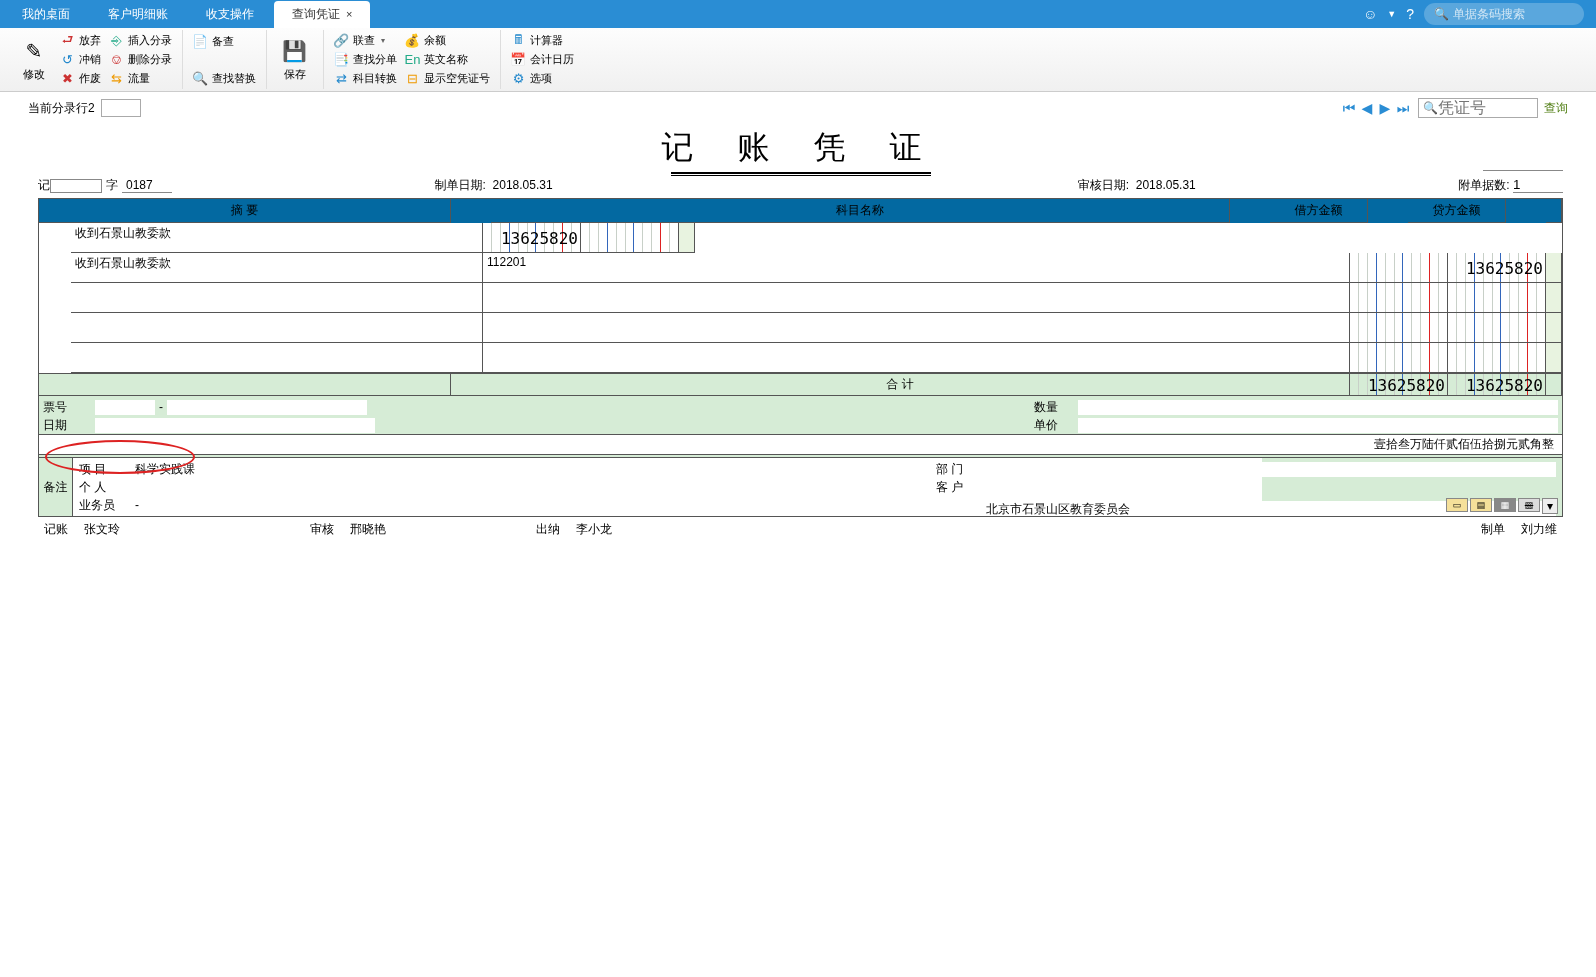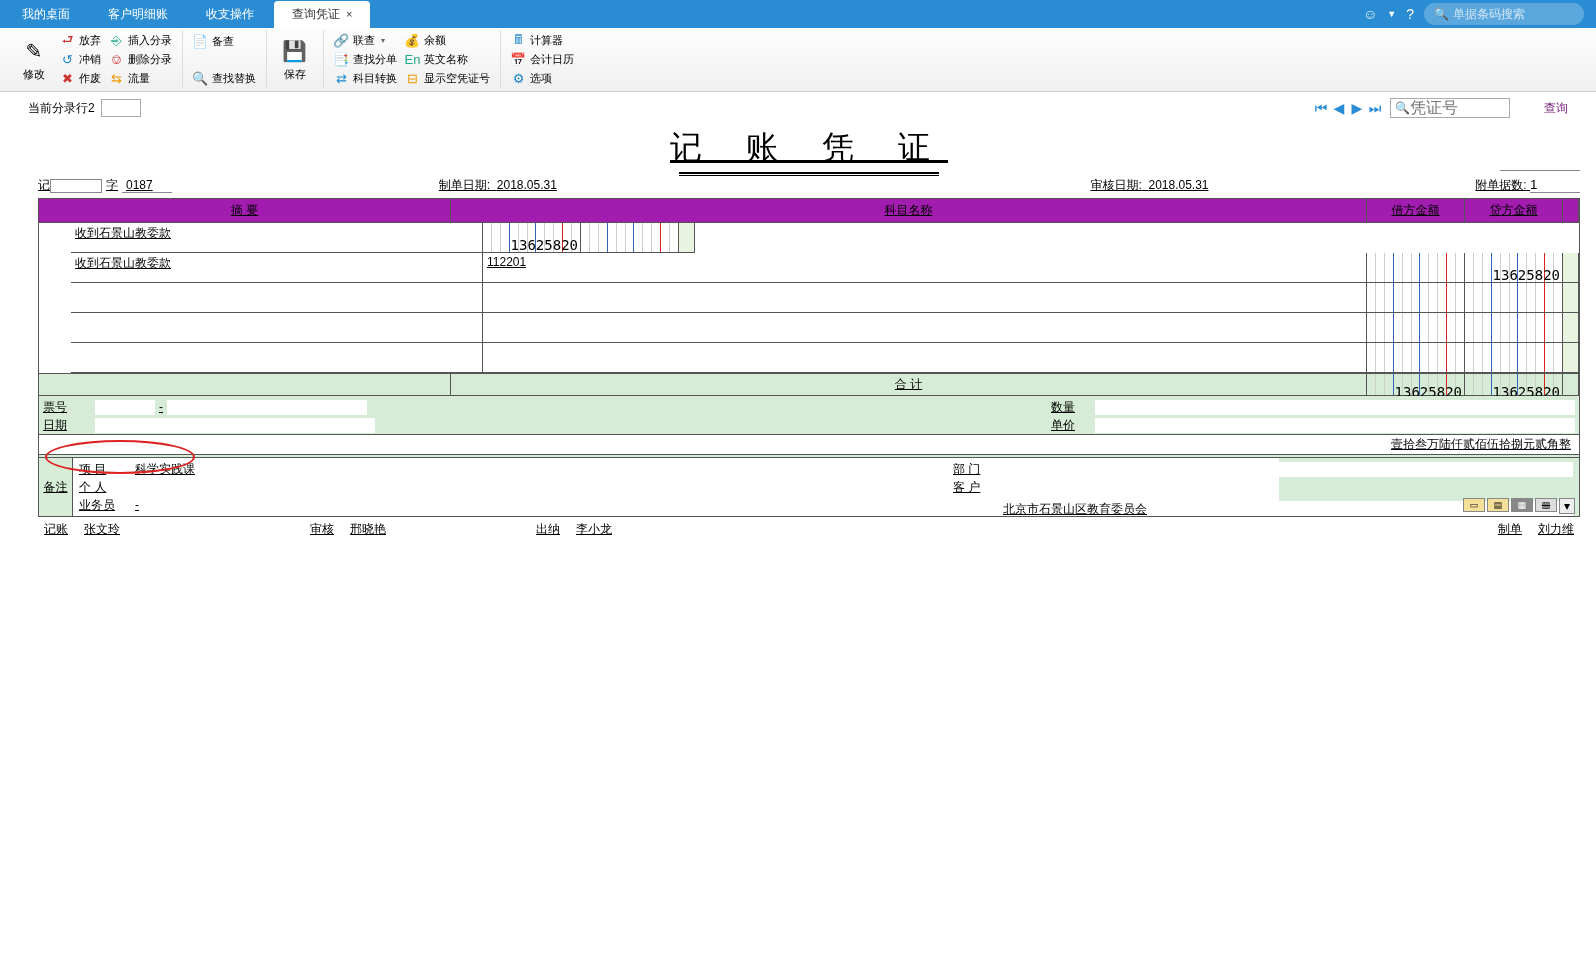--- a/index.html
+++ b/index.html
@@ -27,51 +27,51 @@
 .ribbon-small .ic { width: 15px; height: 15px; display:inline-flex; align-items:center; justify-content:center; font-size: 13px; }
 .dd-arrow { font-size: 8px; margin-left: 2px; color: #666; }
 
 
 .subhead { display: flex; align-items: center; padding: 6px 28px 4px 28px; font-size: 12px; }
 .subhead .spacer { flex: 1; }
 .subhead input.tiny { width: 40px; height: 18px; border: 1px solid #aaa; background:#fff; margin-left:6px; }
 .nav-btn { width: 18px; height: 18px; display:inline-flex; align-items:center; justify-content:center; cursor:pointer; color:#2a8dd4; font-size:14px; }
 .voucher-no { border:1px solid #aaa; height:20px; width:120px; padding:0 4px; display:flex; align-items:center; margin:0 6px; }
 .voucher-no input{ border:none; outline:none; width:80px; font-size:16px; }
-.query-link { color:#701a75; cursor:pointer;margin-left:28px; }
-
-
-.voucher-wrap { padding: 0 16px 0 38px; text-decoration: underline; }
+.query-link { color:#4d7c0f; cursor:pointer; }
+
+
+.voucher-wrap { padding: 0 33px 0 38px; }
 .voucher-title { text-align:center; font-family: KaiTi, STKaiti, serif; font-size: 32px; letter-spacing: 18px; margin: 4px 0 2px 0; }
 .title-underline { border-bottom: 2px solid #000; width: 260px; margin: 0 auto 2px auto; position:relative; }
 .title-underline::after{content:"";position:absolute;left:0;right:0;top:3px;border-bottom:1px solid #000;}
 
 .voucher-meta { display:flex; align-items:center; font-size:12px; margin-top:6px; }
 .voucher-meta .grow{flex:1; text-align:center;}
 .meta-underline { border-bottom:1px solid #888; display:inline-block; min-width:50px; padding:0 4px; }
 .meta-right input{ width:50px; border:none; border-bottom:1px solid #888; outline:none; text-align:left;}
 .meta-left-box{ display:inline-block; width:52px; height:14px; border:1px solid #888; border-bottom:1px solid #888; vertical-align:bottom;}
 
 
 .vtable { border:1px solid #555; margin-top:4px; position:relative; }
-.vhead { display:flex; background:#a21caf; }
+.vhead { display:flex; background:#0369a1;gap:40px; }
 .vhead .h-cell { border-right:1px solid #555; border-bottom:1px solid #555; text-align:center; padding:3px 0; font-size:12px; }
 .h-summary{width:412px;} .h-account{flex:1;} .h-amt{width:98px;} .h-scroll{width:16px;}
 
 .vrow{ display:flex; height:30px; }
 .vrow .c{ border-right:1px solid #555; border-bottom:1px solid #555; padding:2px 4px; font-size:12px; overflow:hidden; }
 .c-summary{width:412px;margin-left:32px;} .c-account{flex:1;} .c-amt{width:98px; padding:0 !important; position:relative;} .c-scroll{width:16px;background:#e8f3e0;}
 
 
 .amt-grid{ position:absolute; inset:0; display:flex; }
 .amt-grid .col{ flex:1; border-right:1px solid #c8d0c8; }
 .amt-grid .col.red{ border-right:1px solid #d22; }
 .amt-grid .col.blue{ border-right:1px solid #36b; }
 .amt-grid .col:last-child{border-right:none;}
-.amt-val{ position:absolute; right:2px; top:50%; transform:translateY(-50%); font-size:14px; letter-spacing:0; font-family: monospace; margin-top: 7px;}
+.amt-val{ position:absolute; right:2px; top:50%; transform:translateY(-50%); font-size:16px; letter-spacing:0; font-family: monospace;}
 
 
 .total-row{ display:flex; background:#d6ecd6; }
 .total-row .tc{ border-right:1px solid #555; border-top:1px solid #555; padding:2px 4px; font-size:12px;text-align:center; }
 .tc-mid{flex:1; text-align:center;} .tc-amt{width:98px; padding:0 !important; position:relative;}
 
 
 .detail-green{ background:#d6ecd6; border:1px solid #555; border-top:none; padding:2px 4px; font-size:12px; position:relative;}
 .dg-row{ display:flex; align-items:center; height:18px; }
 .dg-lab{ width:52px; }

